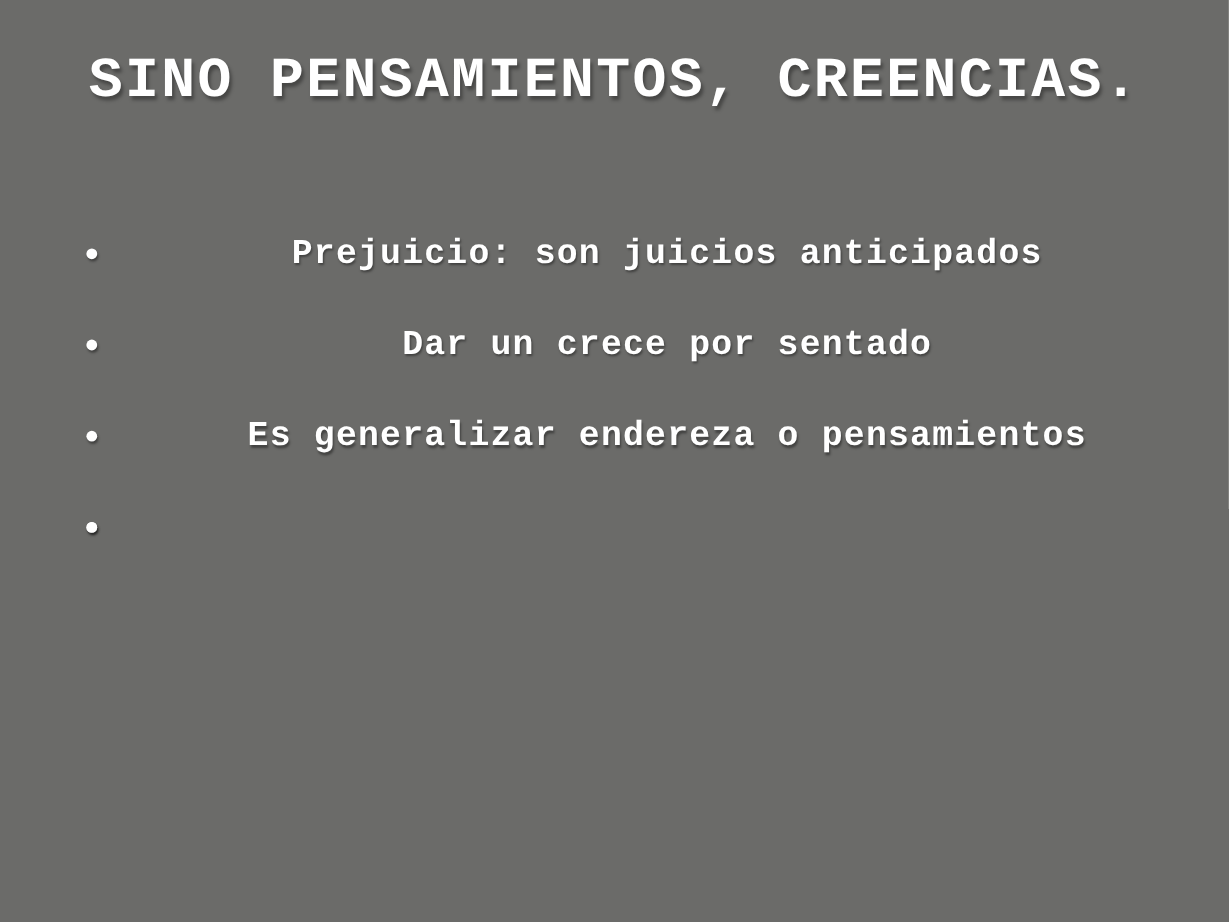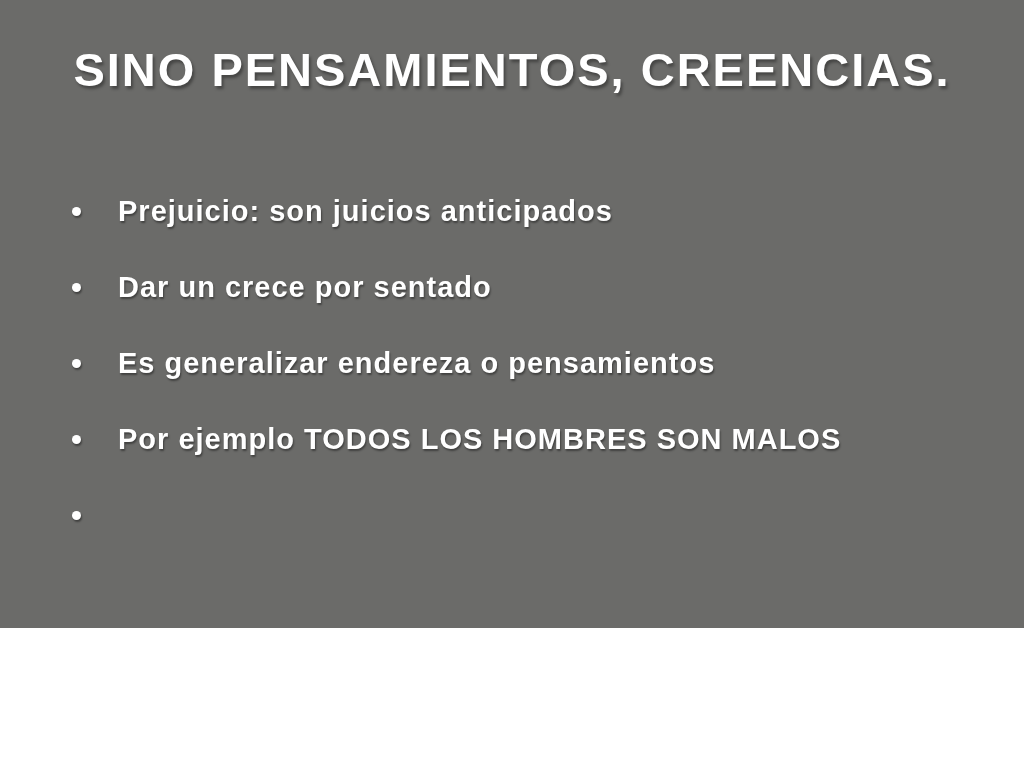--- a/index.html
+++ b/index.html
@@ -8,22 +8,23 @@
   }
   body {
     width: 1024px;
     height: 768px;
     overflow: hidden;
     font-family: "Liberation Sans", "DejaVu Sans", sans-serif;
   }
   .slide {
     position: relative;
     width: 1024px;
-    height: 628px;
+    height: 768px;
     background: #6b6b69;
+    font-family: Liberation Mono, monospace;
   }
   .slide-title {
     position: absolute;
     top: 42px;
     left: 0;
     width: 100%;
     text-align: center;
     margin: 0;
     color: #ffffff;
     font-size: 47px;
@@ -33,20 +34,21 @@
     white-space: nowrap;
   }
   .bullet-list {
     position: absolute;
     top: 196px;
     left: 70px;
     right: 30px;
     margin: 0;
     padding: 0;
     list-style: none;
+    text-align: center;
   }
   .bullet-item {
     position: relative;
     margin: 0 0 45px 0;
     padding-left: 48px;
     color: #ffffff;
     font-size: 29px;
     font-weight: bold;
     letter-spacing: 1px;
     line-height: 31px;
@@ -78,19 +80,18 @@
     <li class="bullet-item">
       <span class="bullet-dot"></span>
       <span>Dar un crece por sentado</span>
     </li>
     <li class="bullet-item">
       <span class="bullet-dot"></span>
       <span>Es generalizar endereza o pensamientos</span>
     </li>
     <li class="bullet-item">
       <span class="bullet-dot"></span>
-      <span>Por ejemplo TODOS LOS HOMBRES SON MALOS</span>
     </li>
     <li class="bullet-item">
       <span class="bullet-dot"></span>
     </li>
   </ul>
 </div>
 
 </body></html>

